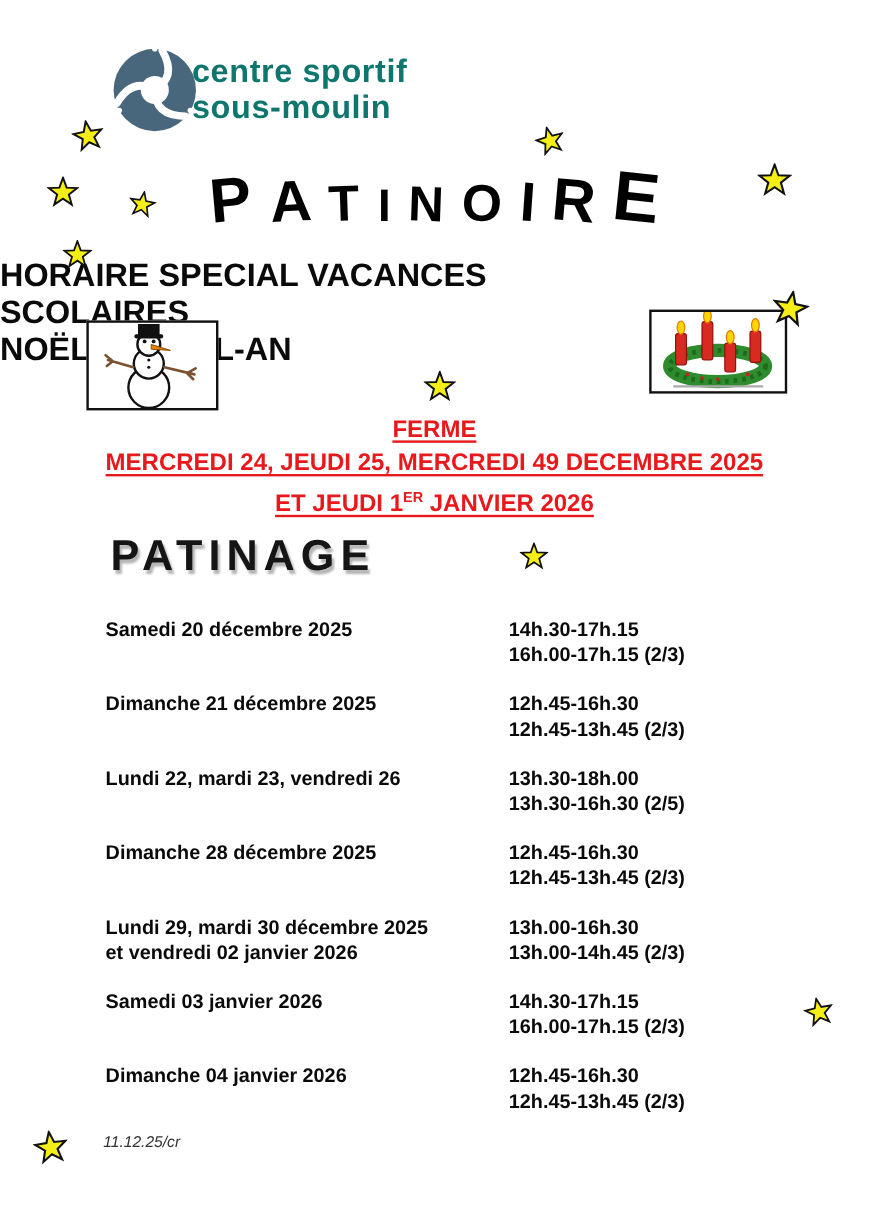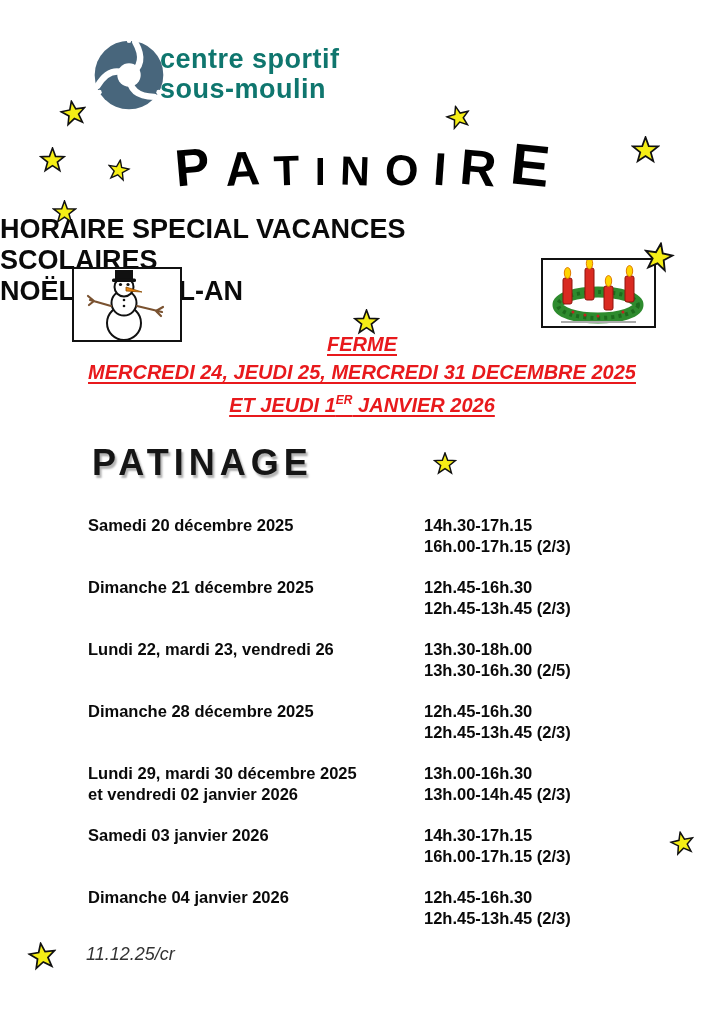--- a/index.html
+++ b/index.html
@@ -20,38 +20,38 @@
   .subtitle{position:absolute;left:0;top:214px;width:724px;
             font-weight:bold;font-size:27px;line-height:31px;color:#0a0a0a;}
 
   
   .img-box{position:absolute;background:#fff;border:2px solid #111;}
   .box-snowman{left:72px;top:267px;width:106px;height:71px;}
   .box-wreath{left:541px;top:258px;width:111px;height:66px;}
   .img-box svg{display:block;width:100%;height:100%;}
 
   
-  .closed{position:absolute;left:0;top:330px;width:724px;text-align:center;
-          font-weight:bold;font-size:20px;line-height:28px;font-style:italic;}
+  .closed{position:absolute;left:0;top:344px;width:724px;text-align:center;
+          font-weight:bold;font-size:20px;line-height:28px;}
   .closed div{text-decoration:underline;text-decoration-thickness:2px;text-underline-offset:3px;}
   .closed sup{font-size:12px;}
 
   
   .section-title{position:absolute;left:92px;top:442px;margin:0;font-size:36px;
                  font-weight:700;letter-spacing:5px;color:#151515;
                  text-shadow:2px 3px 2px rgba(0,0,0,.3);}
 
   
   .schedule{position:absolute;left:88px;top:515px;width:580px;
             font-size:16.5px;font-weight:600;line-height:21px;color:#0a0a0a;}
   .sched-row{display:flex;margin-bottom:19px;min-height:43px;justify-content:center;}
   .sched-dates{width:336px;flex:0 0 336px;}
   .sched-times{flex:1;}
 
-  .footer{position:absolute;left:86px;top:944px;font-style:italic;font-size:18px;color:#333;}
+  .footer{position:absolute;left:86px;top:944px;font-style:italic;font-size:13px;color:#333;}
 
   .star{position:absolute;}
   .star svg{display:block;width:100%;height:100%;}
 </style>
 </head>
 <body>
 
 <div class="page">
 
   <svg class="logo-icon" viewBox="0 0 100 100" aria-hidden="true">
@@ -121,21 +121,21 @@
           <circle cx="55" cy="56" r="1.5"></circle>
         <circle cx="80" cy="52" r="1.5"></circle>
           <circle cx="42" cy="55" r="1.5"></circle>
       </g>
       <line x1="18" y1="62" x2="93" y2="62" stroke="#aaa" stroke-width="2"></line>
     </svg>
   </div>
 
   <div class="closed" style="color: rgb(232, 25, 28);">
     <div>FERME</div>
-    <div>MERCREDI 24, JEUDI 25, MERCREDI 31 DECEMBRE 2025</div>
+    <div>MERCREDI 24, JEUDI 25, MERCREDI 49 DECEMBRE 2025</div>
     <div><span>ET JEUDI 1</span><sup>ER</sup><span> JANVIER 2026</span></div>
   </div>
 
   <h2 class="section-title">PATINAGE</h2>
 
   <div class="schedule" id="schedule">
       <div class="sched-row">
         <div class="sched-dates">
           <div>Samedi 20 décembre 2025</div>
         </div>

